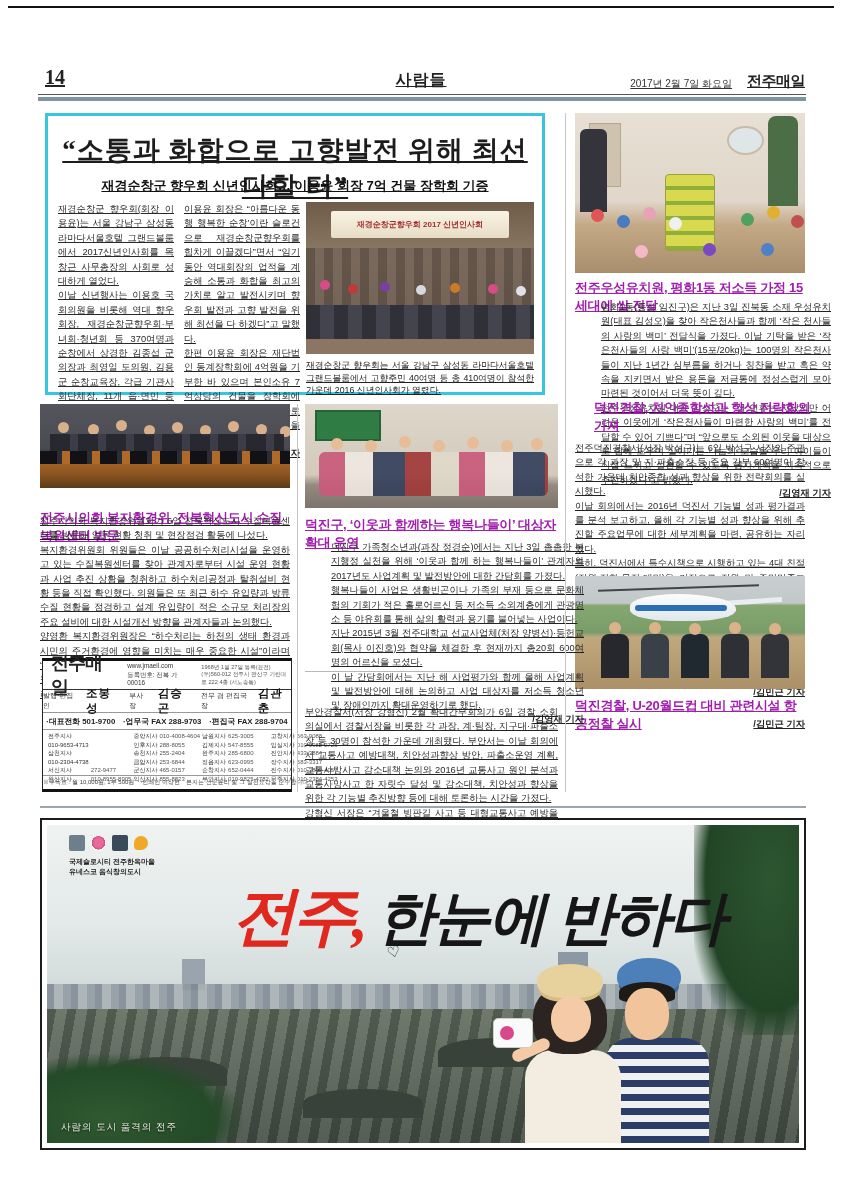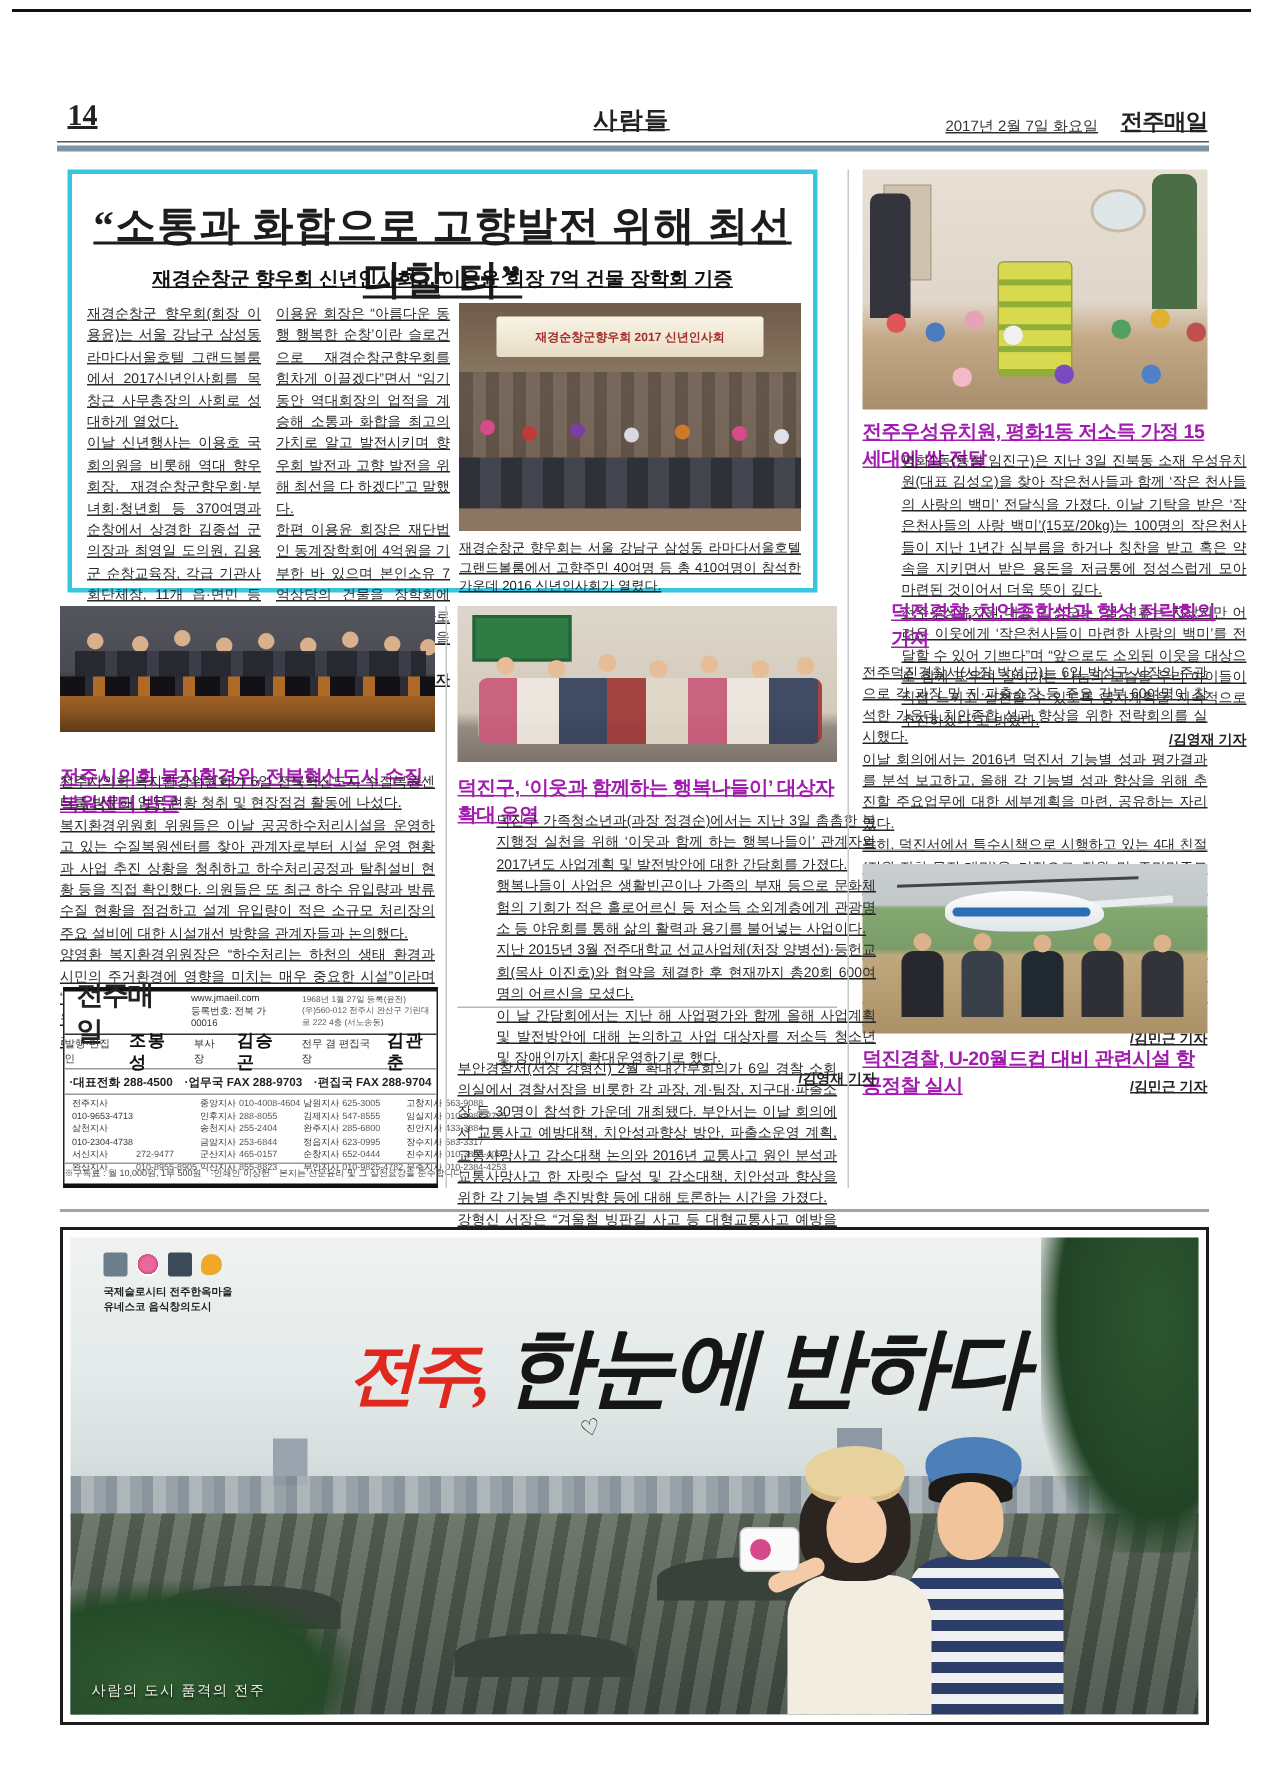--- a/index.html
+++ b/index.html
@@ -130,21 +130,21 @@
     background:radial-gradient(ellipse at 40% 60%, #2f5a31 0%, #244a27 55%, rgba(36,74,39,0) 72%); }
   .ad-treeR { position:absolute; right:-3%; top:-4%; width:17%; height:70%;
     background:radial-gradient(ellipse at 60% 30%, #2d5630 0%, #224426 60%, rgba(34,68,38,0) 78%); }
   .ad-logos { position:absolute; left:22px; top:10px; display:flex; gap:6px; align-items:center; }
   .logo-sq { width:16px; height:16px; background:#6d7e8c; border-radius:2px; }
   .logo-fl { width:15px; height:15px; background:radial-gradient(circle at 50% 45%,#e86a9a 0 40%,#d44a80 60%,#fff 62%); border-radius:50%; }
   .logo-sc { width:14px; height:14px; background:#f0a828; border-radius:50% 50% 50% 4px; }
   .ad-logotext { position:absolute; left:22px; top:32px; font-size:7px; font-weight:bold; line-height:9.5px; color:#222; }
   .ad-title { position:absolute; left:185px; top:48px; white-space:nowrap;
     font-family:"Liberation Serif",serif; font-style:italic; font-weight:bold; }
-  .ad-title .red { font-size:46px; color:#e0281e; letter-spacing:-4px; }
+  .ad-title .red { font-size:64px; color:#e0281e; letter-spacing:-4px; }
   .ad-title .blk { font-size:58px; color:#161616; letter-spacing:-2px; }
   .ad-heart { position:absolute; left:340px; top:118px; font-size:15px; color:#161616; transform:rotate(-14deg); font-style:normal; }
   .ad-caption { position:absolute; left:14px; bottom:9px; font-size:9.5px; color:#efefe4; letter-spacing:1px;
     text-shadow:0 1px 2px rgba(0,0,0,.8); }
   
   .couple { position:absolute; right:90px; bottom:0; width:250px; height:185px; }
   .w-hat { position:absolute; left:78px; top:6px; width:66px; height:34px; background:#e7d19c; border-radius:50% 50% 40% 40%; box-shadow:0 6px 0 -2px #d8bd82; }
   .w-hair { position:absolute; left:74px; top:26px; width:74px; height:70px; background:#2b2420; border-radius:46% 46% 40% 40%; }
   .w-face { position:absolute; left:92px; top:38px; width:40px; height:46px; background:#f4cba6; border-radius:48%; }
   .w-body { position:absolute; left:66px; top:92px; width:96px; height:93px; background:#f3ede1; border-radius:30% 30% 0 0; }
@@ -256,21 +256,21 @@
       </span>
     </div>
     <div class="mast-row2">
       <span>발행·편집인</span>
         <b>조봉성</b>
       <span>부사장</span>
         <b>김승곤</b>
       <span>전무 겸 편집국장</span>
         <b>김관춘</b>
     </div>
-    <div class="mast-row3">·대표전화 288-4500　·업무국 FAX 288-9703　·편집국 FAX 288-9704</div>
+    <div class="mast-row3">·대표전화 501-9700　·업무국 FAX 288-9703　·편집국 FAX 288-9704</div>
     <table class="branch-table">
         <tbody>
           <tr>
             <td class="nm">전주지사</td>
             <td class="ph"></td>
             <td class="nm">중앙지사</td>
             <td class="ph">010-4008-4604</td>
             <td class="nm">남원지사</td>
             <td class="ph">625-3005</td>
             <td class="nm">고창지사</td>

